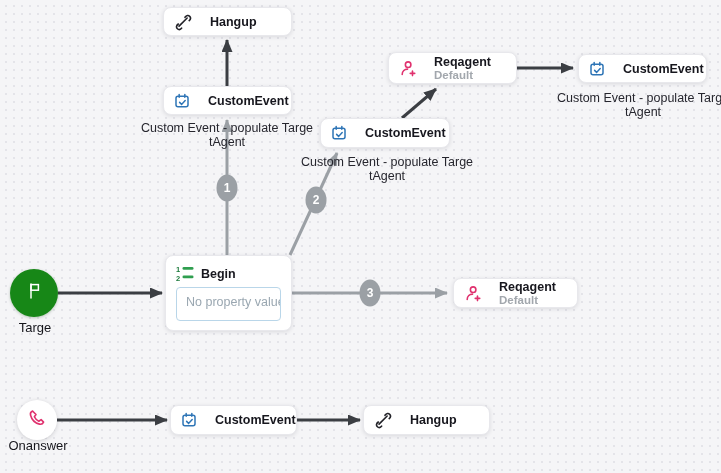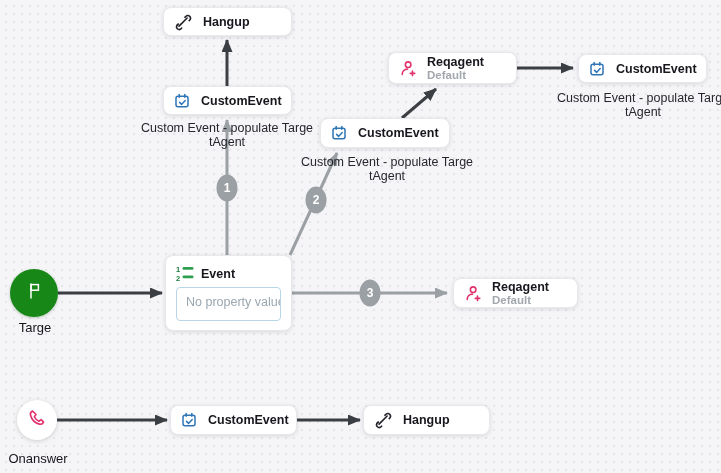--- a/index.html
+++ b/index.html
@@ -8,21 +8,21 @@
     position:relative;width:721px;height:473px;overflow:hidden;
     background-color:#f5f5f7;
     background-image:radial-gradient(#e4e4e9 1.15px, transparent 1.3px);
     background-size:8px 8px;background-position:2px 2px;
   }
   #edges{position:absolute;left:0;top:0;}
   .box{
     position:absolute;box-sizing:border-box;background:#fff;
     border:1px solid #e8e8ec;border-radius:8px;
     box-shadow:0 1px 4px rgba(25,25,40,.12);
-    display:flex;align-items:center;gap:11px;padding:0 10px;
+    display:flex;align-items:center;gap:18px;padding:0 10px;
   }
   .box .icon{display:flex;align-items:center;justify-content:center;flex:0 0 auto;}
   .title{font-size:12.5px;font-weight:700;color:#17171e;white-space:nowrap;}
   .subtitle{font-size:11.5px;color:#a2a7ad;line-height:1.05;white-space:nowrap;font-weight:bold;}
   .twoline{display:flex;flex-direction:column;justify-content:flex-start;line-height:1.15;}
   .caption{
     position:absolute;transform:translateX(-50%);text-align:center;
     font-size:12.5px;line-height:14px;color:#26262e;white-space:nowrap;
   }
   .circle{
@@ -174,21 +174,21 @@
   <div class="box menu-box" style="left:165px;top:255px;width:127px;height:76px">
     <div class="menu-head">
       <span class="icon">
         <svg width="18" height="17" viewBox="0 0 18 17">
           <text x="0" y="7" font-size="7.5" font-weight="bold" fill="#1c7a3c">1</text>
           <rect x="6.5" y="2" width="11" height="2.7" rx="1.3" fill="#2f9e4f"></rect>
           <text x="0" y="15.6" font-size="7.5" font-weight="bold" fill="#1c7a3c">2</text>
           <rect x="6.5" y="10.6" width="11" height="2.7" rx="1.3" fill="#2f9e4f"></rect>
         </svg>
       </span>
-      <span class="title">Event</span>
+      <span class="title">Begin</span>
     </div>
     <div class="propbox">No property value</div>
   </div>
 
   <div class="box" style="left:453px;top:278px;width:125px;height:30px">
     <span class="icon">
       <svg width="17" height="17" viewBox="0 0 16 16" fill="none" stroke="#e0316e" stroke-width="1.5" stroke-linecap="round">
         <circle cx="8.6" cy="4.4" r="2.6"></circle>
         <path d="M3 13.6 c0 -3.2 2.3 -5 5 -5"></path>
         <line x1="10.6" y1="12.6" x2="14.8" y2="12.6"></line>
@@ -234,15 +234,15 @@
   </div>
   <div class="circle-label" style="left:35px;top:320px">Targe</div>
 
   <div class="circle answer">
     <span class="icon">
       <svg width="19" height="19" viewBox="0 0 20 20" fill="none" stroke="#e0316e" stroke-width="1.7" stroke-linejoin="round">
         <path d="M5.8 3.2 l2.6 2.6 -1.7 2.4 c0.9 2 2.7 3.8 4.7 4.7 l2.4 -1.7 2.6 2.6 c-0.8 1.7 -2.5 2.6 -4.3 2.1 c-4.6 -1.2 -8.2 -4.8 -9.4 -9.4 c-0.5 -1.8 0.4 -3.5 2.1 -4.3 z"></path>
       </svg>
     </span>
   </div>
-  <div class="circle-label" style="left:38px;top:451px">Onanswer</div>
+  <div class="circle-label" style="left:38px;top:438px">Onanswer</div>
 
 </div>
 
 </body></html>

